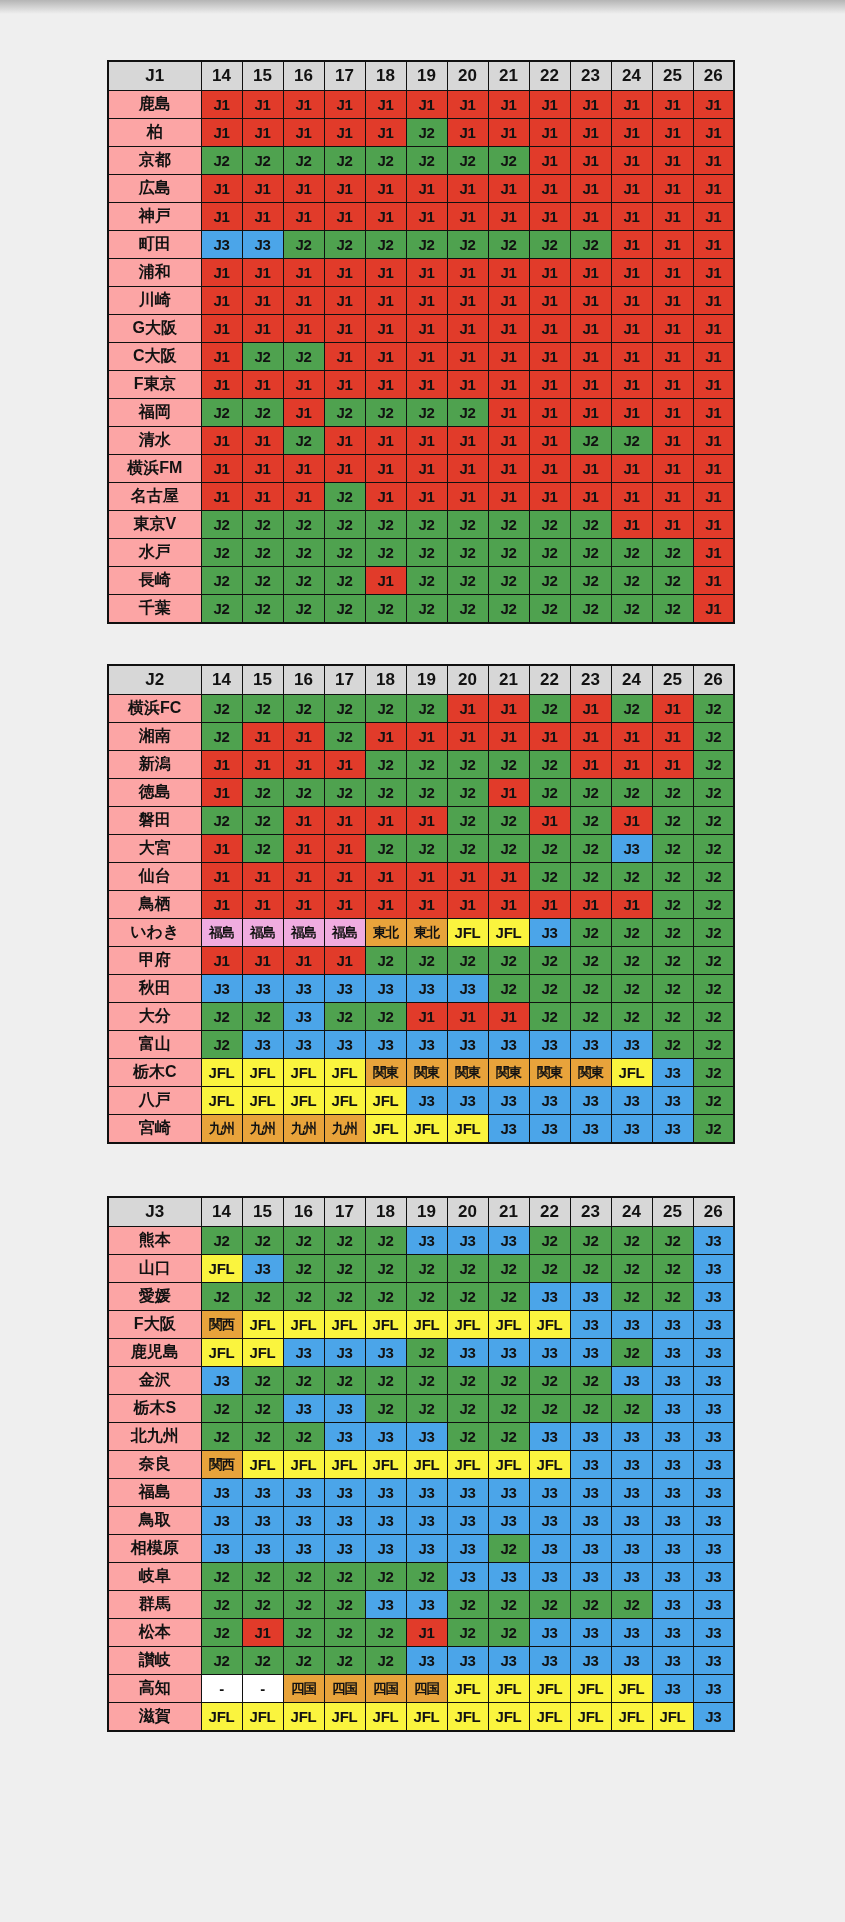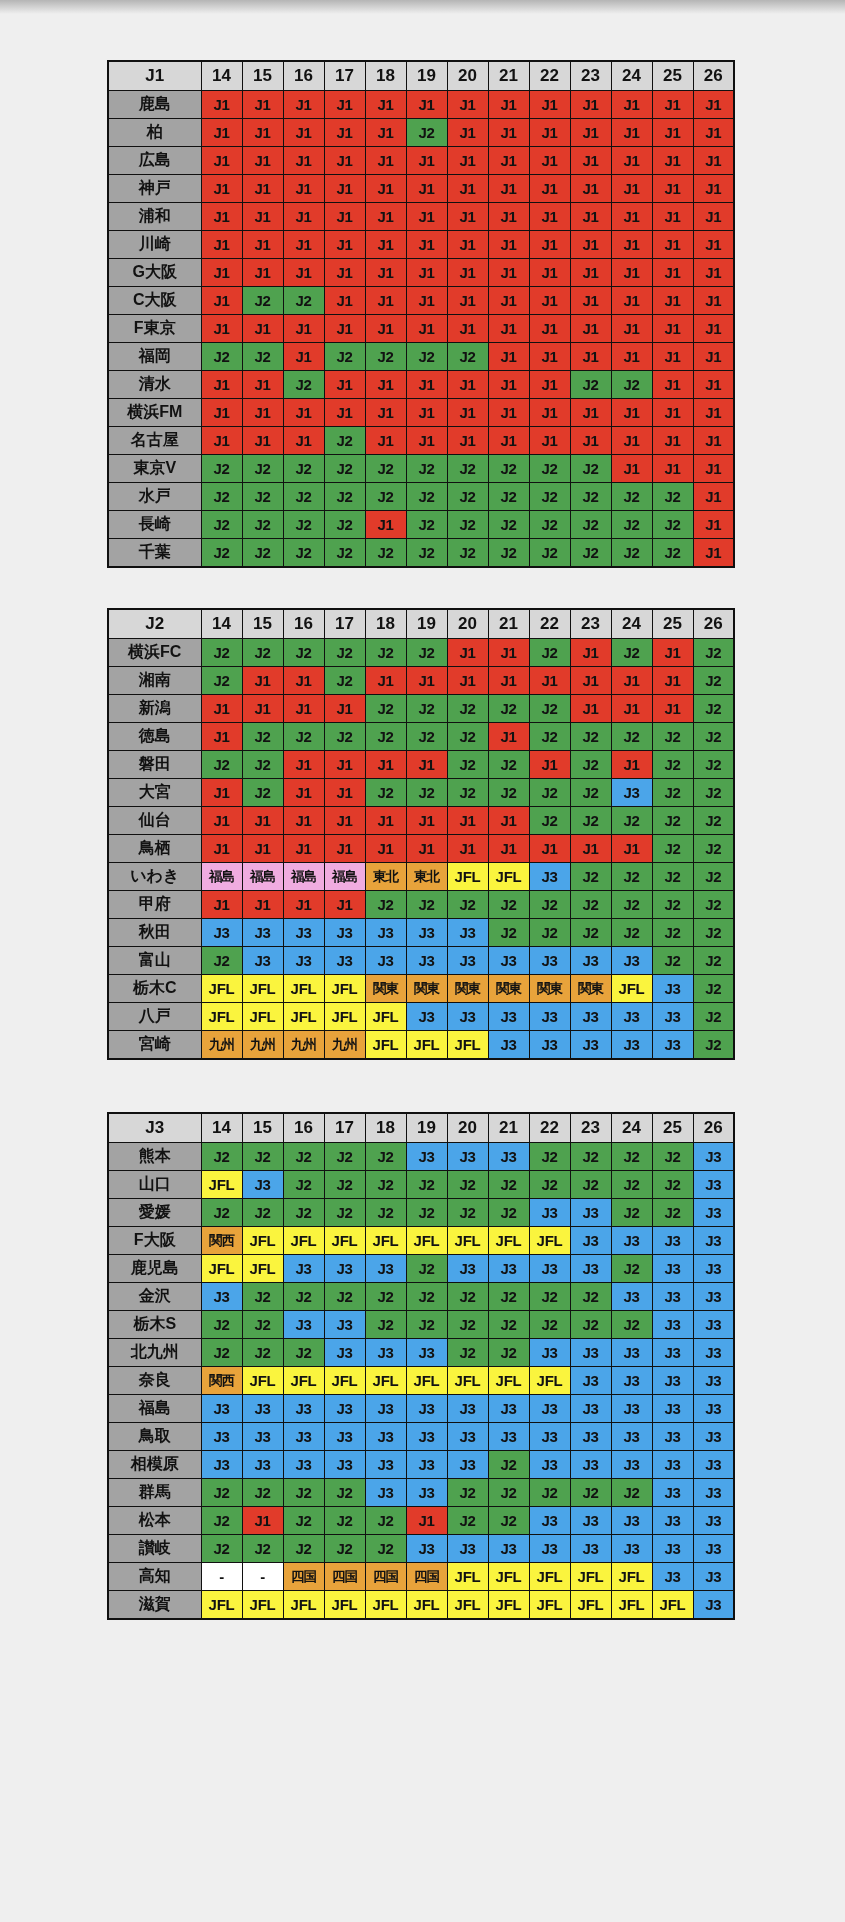--- a/index.html
+++ b/index.html
@@ -27,21 +27,21 @@
   col.year-col{width:41px;}
   th,td{
     border:1.5px solid #101010;
     text-align:center;vertical-align:middle;
     padding:0;overflow:hidden;white-space:nowrap;
     font-weight:bold;color:#121212;
   }
   th{height:28px;background:#d7d7d7;font-size:17px;}
   th.league-name{font-size:17px;}
   td{height:27px;}
-  td.team{background:#a3a3a3;font-size:16px;}
+  td.team{background:#fca5a5;font-size:16px;}
   td.cell{font-size:15px;letter-spacing:-0.3px;}
   td.cell.cjk{font-size:13.5px;letter-spacing:-1px;}
 </style>
 </head>
 <body>
 
 <div class="top-strip"></div>
 <div class="tables-container" id="tables-root">
     <table class="league-table">
       <colgroup>
@@ -105,20 +105,36 @@
           <td class="cell" style="background: rgb(79, 162, 79);">J2</td>
           <td class="cell" style="background: rgb(225, 59, 42);">J1</td>
           <td class="cell" style="background: rgb(225, 59, 42);">J1</td>
           <td class="cell" style="background: rgb(225, 59, 42);">J1</td>
           <td class="cell" style="background: rgb(225, 59, 42);">J1</td>
           <td class="cell" style="background: rgb(225, 59, 42);">J1</td>
           <td class="cell" style="background: rgb(225, 59, 42);">J1</td>
           <td class="cell" style="background: rgb(225, 59, 42);">J1</td>
         </tr>
         <tr>
+          <td class="team">京都</td>
+          <td class="cell" style="background: rgb(79, 162, 79);">J2</td>
+          <td class="cell" style="background: rgb(79, 162, 79);">J2</td>
+          <td class="cell" style="background: rgb(79, 162, 79);">J2</td>
+          <td class="cell" style="background: rgb(79, 162, 79);">J2</td>
+          <td class="cell" style="background: rgb(79, 162, 79);">J2</td>
+          <td class="cell" style="background: rgb(79, 162, 79);">J2</td>
+          <td class="cell" style="background: rgb(79, 162, 79);">J2</td>
+          <td class="cell" style="background: rgb(79, 162, 79);">J2</td>
+          <td class="cell" style="background: rgb(225, 59, 42);">J1</td>
+          <td class="cell" style="background: rgb(225, 59, 42);">J1</td>
+          <td class="cell" style="background: rgb(225, 59, 42);">J1</td>
+          <td class="cell" style="background: rgb(225, 59, 42);">J1</td>
+          <td class="cell" style="background: rgb(225, 59, 42);">J1</td>
+        </tr>
+        <tr>
           <td class="team">広島</td>
           <td class="cell" style="background: rgb(225, 59, 42);">J1</td>
           <td class="cell" style="background: rgb(225, 59, 42);">J1</td>
           <td class="cell" style="background: rgb(225, 59, 42);">J1</td>
           <td class="cell" style="background: rgb(225, 59, 42);">J1</td>
           <td class="cell" style="background: rgb(225, 59, 42);">J1</td>
           <td class="cell" style="background: rgb(225, 59, 42);">J1</td>
           <td class="cell" style="background: rgb(225, 59, 42);">J1</td>
           <td class="cell" style="background: rgb(225, 59, 42);">J1</td>
           <td class="cell" style="background: rgb(225, 59, 42);">J1</td>
@@ -132,20 +148,36 @@
           <td class="cell" style="background: rgb(225, 59, 42);">J1</td>
           <td class="cell" style="background: rgb(225, 59, 42);">J1</td>
           <td class="cell" style="background: rgb(225, 59, 42);">J1</td>
           <td class="cell" style="background: rgb(225, 59, 42);">J1</td>
           <td class="cell" style="background: rgb(225, 59, 42);">J1</td>
           <td class="cell" style="background: rgb(225, 59, 42);">J1</td>
           <td class="cell" style="background: rgb(225, 59, 42);">J1</td>
           <td class="cell" style="background: rgb(225, 59, 42);">J1</td>
           <td class="cell" style="background: rgb(225, 59, 42);">J1</td>
           <td class="cell" style="background: rgb(225, 59, 42);">J1</td>
+          <td class="cell" style="background: rgb(225, 59, 42);">J1</td>
+          <td class="cell" style="background: rgb(225, 59, 42);">J1</td>
+          <td class="cell" style="background: rgb(225, 59, 42);">J1</td>
+        </tr>
+        <tr>
+          <td class="team">町田</td>
+          <td class="cell" style="background: rgb(75, 165, 233);">J3</td>
+          <td class="cell" style="background: rgb(75, 165, 233);">J3</td>
+          <td class="cell" style="background: rgb(79, 162, 79);">J2</td>
+          <td class="cell" style="background: rgb(79, 162, 79);">J2</td>
+          <td class="cell" style="background: rgb(79, 162, 79);">J2</td>
+          <td class="cell" style="background: rgb(79, 162, 79);">J2</td>
+          <td class="cell" style="background: rgb(79, 162, 79);">J2</td>
+          <td class="cell" style="background: rgb(79, 162, 79);">J2</td>
+          <td class="cell" style="background: rgb(79, 162, 79);">J2</td>
+          <td class="cell" style="background: rgb(79, 162, 79);">J2</td>
           <td class="cell" style="background: rgb(225, 59, 42);">J1</td>
           <td class="cell" style="background: rgb(225, 59, 42);">J1</td>
           <td class="cell" style="background: rgb(225, 59, 42);">J1</td>
         </tr>
         <tr>
           <td class="team">浦和</td>
           <td class="cell" style="background: rgb(225, 59, 42);">J1</td>
           <td class="cell" style="background: rgb(225, 59, 42);">J1</td>
           <td class="cell" style="background: rgb(225, 59, 42);">J1</td>
           <td class="cell" style="background: rgb(225, 59, 42);">J1</td>
@@ -559,20 +591,36 @@
           <td class="cell" style="background: rgb(75, 165, 233);">J3</td>
           <td class="cell" style="background: rgb(75, 165, 233);">J3</td>
           <td class="cell" style="background: rgb(79, 162, 79);">J2</td>
           <td class="cell" style="background: rgb(79, 162, 79);">J2</td>
           <td class="cell" style="background: rgb(79, 162, 79);">J2</td>
           <td class="cell" style="background: rgb(79, 162, 79);">J2</td>
           <td class="cell" style="background: rgb(79, 162, 79);">J2</td>
           <td class="cell" style="background: rgb(79, 162, 79);">J2</td>
         </tr>
         <tr>
+          <td class="team">大分</td>
+          <td class="cell" style="background: rgb(79, 162, 79);">J2</td>
+          <td class="cell" style="background: rgb(79, 162, 79);">J2</td>
+          <td class="cell" style="background: rgb(75, 165, 233);">J3</td>
+          <td class="cell" style="background: rgb(79, 162, 79);">J2</td>
+          <td class="cell" style="background: rgb(79, 162, 79);">J2</td>
+          <td class="cell" style="background: rgb(225, 59, 42);">J1</td>
+          <td class="cell" style="background: rgb(225, 59, 42);">J1</td>
+          <td class="cell" style="background: rgb(225, 59, 42);">J1</td>
+          <td class="cell" style="background: rgb(79, 162, 79);">J2</td>
+          <td class="cell" style="background: rgb(79, 162, 79);">J2</td>
+          <td class="cell" style="background: rgb(79, 162, 79);">J2</td>
+          <td class="cell" style="background: rgb(79, 162, 79);">J2</td>
+          <td class="cell" style="background: rgb(79, 162, 79);">J2</td>
+        </tr>
+        <tr>
           <td class="team">富山</td>
           <td class="cell" style="background: rgb(79, 162, 79);">J2</td>
           <td class="cell" style="background: rgb(75, 165, 233);">J3</td>
           <td class="cell" style="background: rgb(75, 165, 233);">J3</td>
           <td class="cell" style="background: rgb(75, 165, 233);">J3</td>
           <td class="cell" style="background: rgb(75, 165, 233);">J3</td>
           <td class="cell" style="background: rgb(75, 165, 233);">J3</td>
           <td class="cell" style="background: rgb(75, 165, 233);">J3</td>
           <td class="cell" style="background: rgb(75, 165, 233);">J3</td>
           <td class="cell" style="background: rgb(75, 165, 233);">J3</td>
@@ -853,20 +901,36 @@
           <td class="cell" style="background: rgb(75, 165, 233);">J3</td>
           <td class="cell" style="background: rgb(75, 165, 233);">J3</td>
           <td class="cell" style="background: rgb(79, 162, 79);">J2</td>
           <td class="cell" style="background: rgb(75, 165, 233);">J3</td>
           <td class="cell" style="background: rgb(75, 165, 233);">J3</td>
           <td class="cell" style="background: rgb(75, 165, 233);">J3</td>
           <td class="cell" style="background: rgb(75, 165, 233);">J3</td>
           <td class="cell" style="background: rgb(75, 165, 233);">J3</td>
         </tr>
         <tr>
+          <td class="team">岐阜</td>
+          <td class="cell" style="background: rgb(79, 162, 79);">J2</td>
+          <td class="cell" style="background: rgb(79, 162, 79);">J2</td>
+          <td class="cell" style="background: rgb(79, 162, 79);">J2</td>
+          <td class="cell" style="background: rgb(79, 162, 79);">J2</td>
+          <td class="cell" style="background: rgb(79, 162, 79);">J2</td>
+          <td class="cell" style="background: rgb(79, 162, 79);">J2</td>
+          <td class="cell" style="background: rgb(75, 165, 233);">J3</td>
+          <td class="cell" style="background: rgb(75, 165, 233);">J3</td>
+          <td class="cell" style="background: rgb(75, 165, 233);">J3</td>
+          <td class="cell" style="background: rgb(75, 165, 233);">J3</td>
+          <td class="cell" style="background: rgb(75, 165, 233);">J3</td>
+          <td class="cell" style="background: rgb(75, 165, 233);">J3</td>
+          <td class="cell" style="background: rgb(75, 165, 233);">J3</td>
+        </tr>
+        <tr>
           <td class="team">群馬</td>
           <td class="cell" style="background: rgb(79, 162, 79);">J2</td>
           <td class="cell" style="background: rgb(79, 162, 79);">J2</td>
           <td class="cell" style="background: rgb(79, 162, 79);">J2</td>
           <td class="cell" style="background: rgb(79, 162, 79);">J2</td>
           <td class="cell" style="background: rgb(75, 165, 233);">J3</td>
           <td class="cell" style="background: rgb(75, 165, 233);">J3</td>
           <td class="cell" style="background: rgb(79, 162, 79);">J2</td>
           <td class="cell" style="background: rgb(79, 162, 79);">J2</td>
           <td class="cell" style="background: rgb(79, 162, 79);">J2</td>

